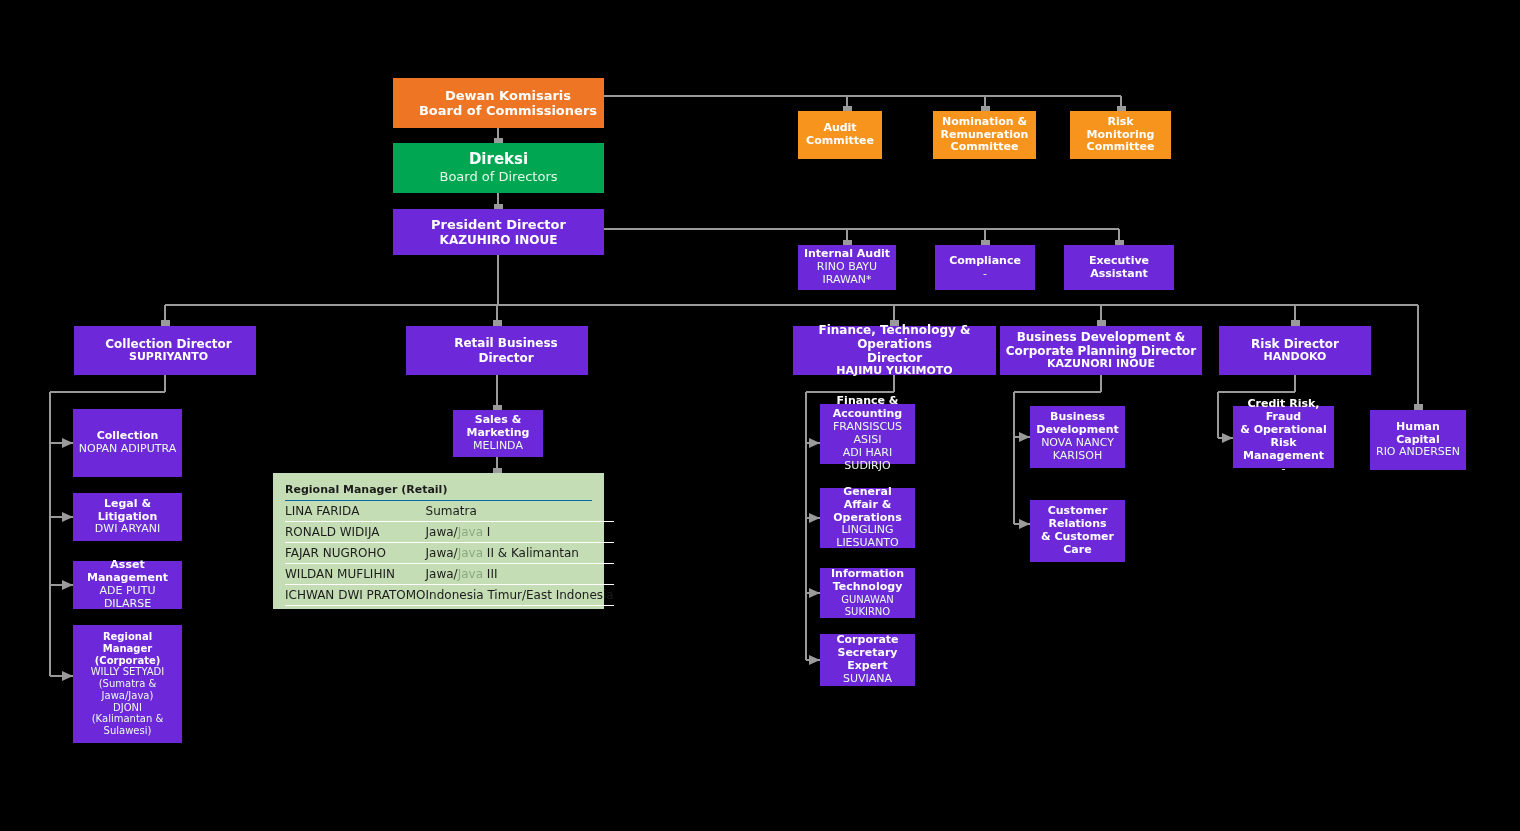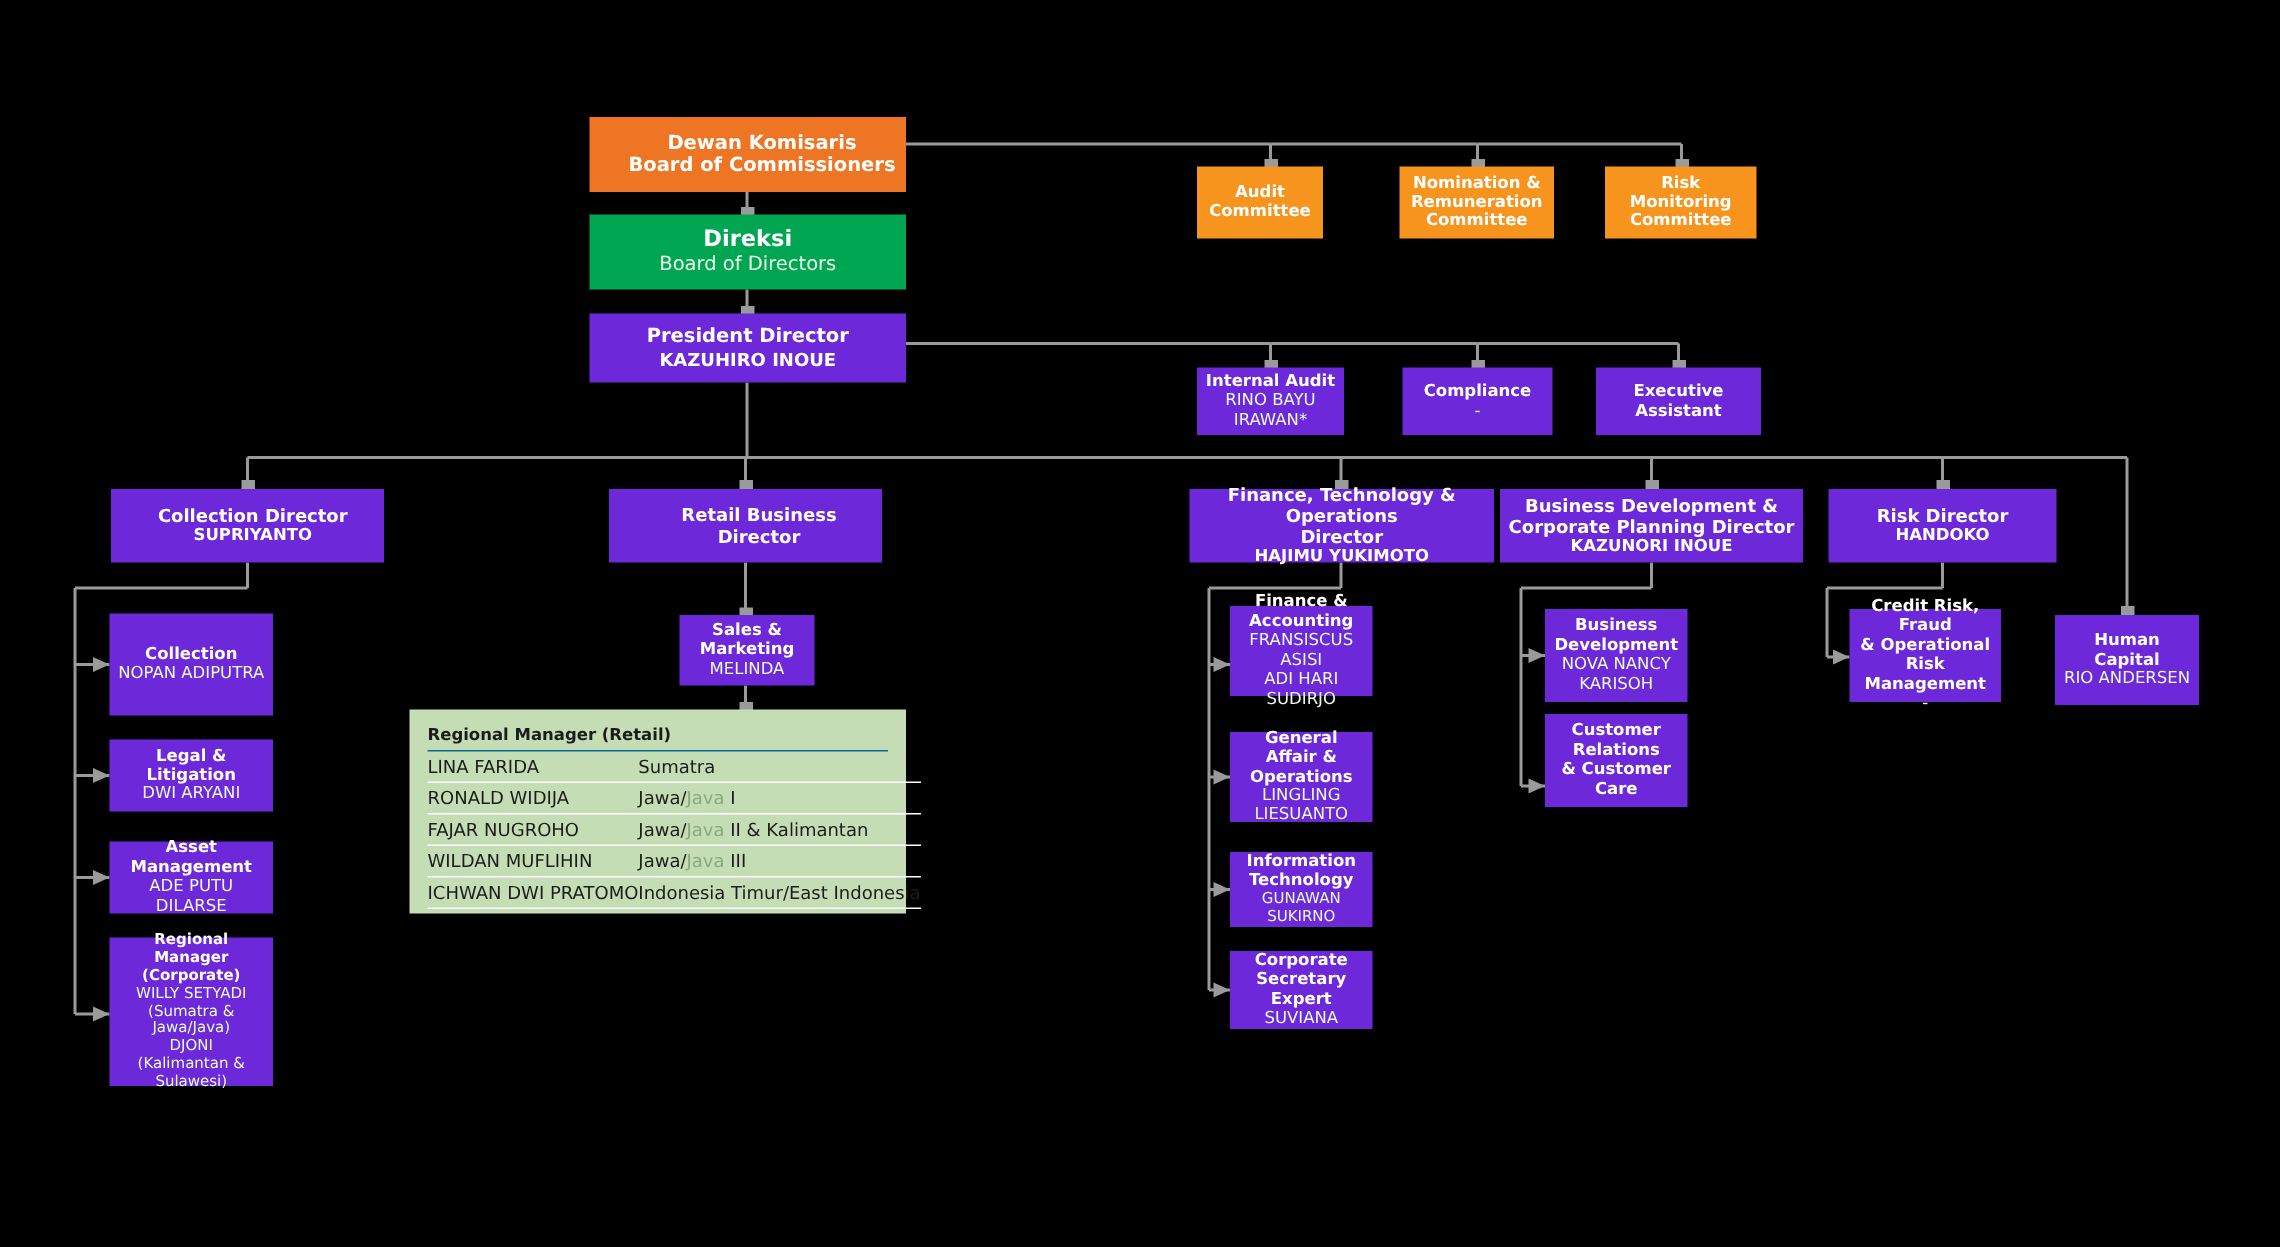--- a/index.html
+++ b/index.html
@@ -231,21 +231,21 @@
   <div class="box green f11" style="left:73px;top:493px;width:109px;height:48px;">
     <div class="t1">Legal &amp; Litigation</div>
     <div class="t2">DWI ARYANI</div>
   </div>
 
   <div class="box green f11" style="left:73px;top:561px;width:109px;height:48px;">
     <div class="t1">Asset Management</div>
     <div class="t2">ADE PUTU DILARSE</div>
   </div>
 
-  <div class="box green f10" style="left:73px;top:625px;width:109px;height:99px;">
+  <div class="box green f10" style="left:73px;top:625px;width:109px;height:118px;">
     <div class="t1">Regional Manager</div>
     <div class="t1">(Corporate)</div>
     <div class="t2">WILLY SETYADI</div>
     <div class="t2">(Sumatra &amp; Jawa/Java)</div>
     <div class="t2">DJONI</div>
     <div class="t2">(Kalimantan &amp;</div>
     <div class="t2">Sulawesi)</div>
   </div>
 
   <div class="box green f11" style="left:453px;top:410px;width:90px;height:47px;">
@@ -308,21 +308,21 @@
     <div class="t2">SUVIANA</div>
   </div>
 
   <div class="box green f11" style="left:1030px;top:406px;width:95px;height:62px;">
     <div class="t1">Business</div>
     <div class="t1">Development</div>
     <div class="t2">NOVA NANCY</div>
     <div class="t2">KARISOH</div>
   </div>
 
-  <div class="box green f11" style="left:1030px;top:476px;width:95px;height:62px;">
+  <div class="box green f11" style="left:1030px;top:500px;width:95px;height:62px;">
     <div class="t1">Customer Relations</div>
     <div class="t1">&amp; Customer Care</div>
   </div>
 
   <div class="box green f11" style="left:1233px;top:406px;width:101px;height:62px;">
     <div class="t1">Credit Risk, Fraud</div>
     <div class="t1">&amp; Operational Risk</div>
     <div class="t1">Management</div>
     <div class="t2">-</div>
   </div>

